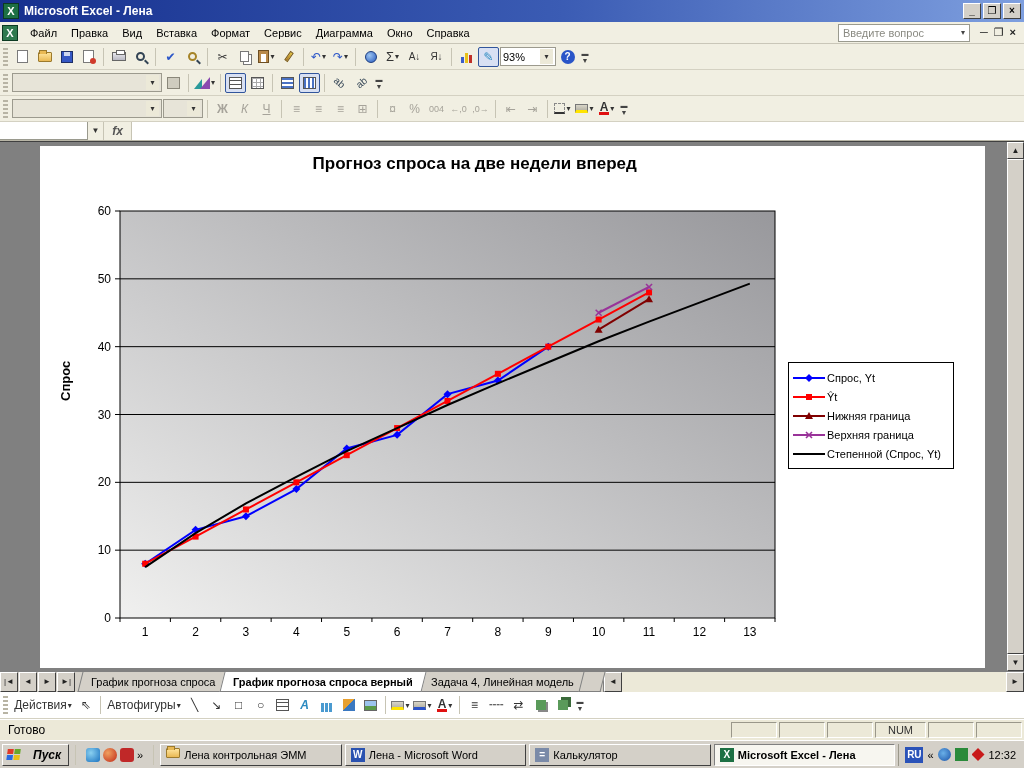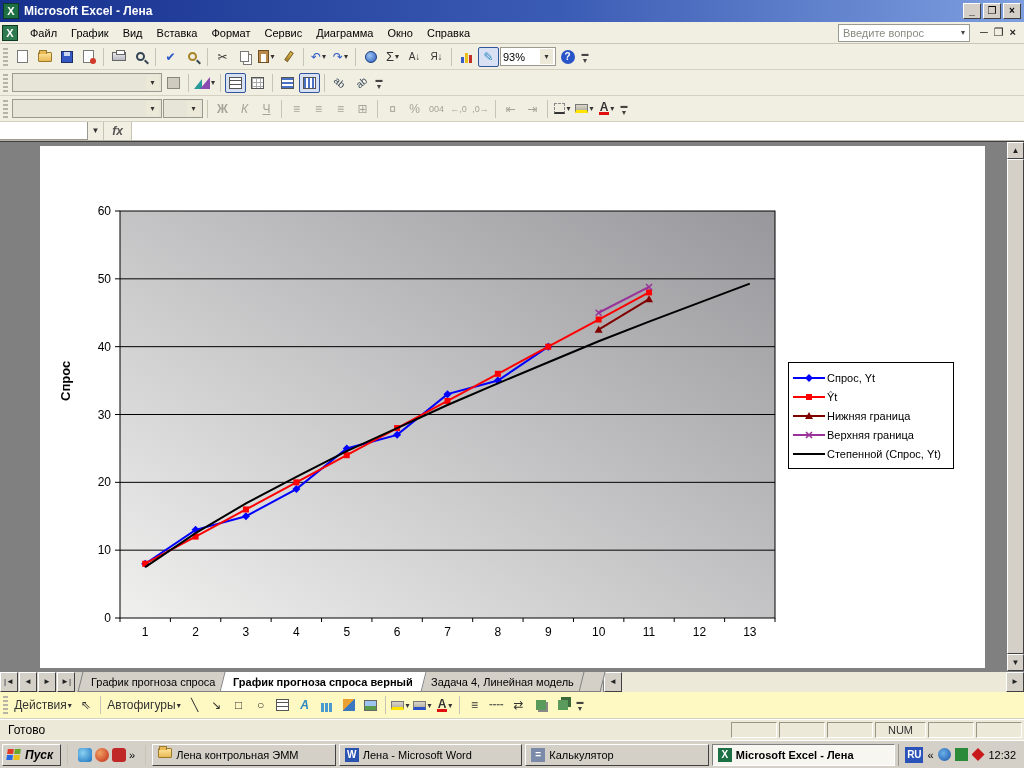--- a/index.html
+++ b/index.html
@@ -97,21 +97,21 @@
   .tab>span{transform:skewX(14deg);}
   .tab.active{background:#fff;font-weight:bold;z-index:2;}
   .hsb{flex:1;display:flex;align-items:stretch;background:#ece9d8;border-left:1px solid #808080;}
   .hsb .sbtn{width:18px;height:auto;line-height:17px;}
   .hsb .track{flex:1;}
   
   .statusbar{height:21px;background:#ece9d8;border-top:1px solid #fff;display:flex;align-items:center;padding:0 2px;color:#000;font-size:12px;}
   .scell{height:16px;border:1px solid;border-color:#9a978a #fff #fff #9a978a;margin-left:2px;text-align:center;line-height:14px;font-size:11px;padding:0 12px;min-width:46px;color:#333;}
   .taskbar{height:28px;background:#d4d0c8;border-top:1px solid #fff;display:flex;align-items:center;padding:0 2px;gap:3px;}
   .startbtn{height:22px;background:#d4d0c8;border:1px solid;border-color:#fff #404040 #404040 #fff;
-    display:flex;align-items:center;font-weight:bold;font-style:italic;font-size:12px;padding:0 7px 0 4px;gap:4px;flex:none;}
+    display:flex;align-items:center;font-weight:bold;font-style:italic;font-size:12px;padding:0 7px 0 4px;gap:12px;flex:none;}
   .flag{width:14px;height:12px;display:grid;grid-template-columns:6px 6px;grid-template-rows:5px 5px;gap:1px;transform:skewX(-8deg);}
   .flag i{display:block;}
   .ql{display:flex;align-items:center;gap:3px;padding:0 4px;flex:none;}
   .qli{width:14px;height:14px;border-radius:3px;}
   .tbtn{flex:1;max-width:250px;height:22px;background:#d4d0c8;border:1px solid;border-color:#fff #404040 #404040 #fff;
     display:flex;align-items:center;gap:4px;padding:0 5px;font-size:11px;overflow:hidden;white-space:nowrap;}
   .tbtn.active{background:#f7f6f0;border-color:#808080 #fff #fff #808080;font-weight:bold;}
   .tico{width:14px;height:14px;flex:none;font-size:10px;font-weight:bold;color:#fff;text-align:center;line-height:14px;}
   .tray{margin-left:auto;display:flex;align-items:center;gap:4px;border-left:1px solid #9a978a;padding:0 6px;height:22px;flex:none;}
   .lang{width:18px;height:16px;background:#2a52b8;color:#fff;font-size:10px;font-weight:bold;text-align:center;line-height:16px;}
@@ -126,21 +126,21 @@
   <div class="winbtns">
     <div class="wbtn">_</div>
     <div class="wbtn">❐</div>
     <div class="wbtn">×</div>
   </div>
 </div>
 
 <div class="menubar">
   <div class="app-ico" style="background:#2f7a4e">X</div>
   <span class="menu-item">Файл</span>
-  <span class="menu-item">График</span>
+  <span class="menu-item">Правка</span>
   <span class="menu-item">Вид</span>
   <span class="menu-item">Вставка</span>
   <span class="menu-item">Формат</span>
   <span class="menu-item">Сервис</span>
   <span class="menu-item">Диаграмма</span>
   <span class="menu-item">Окно</span>
   <span class="menu-item">Справка</span>
   <div class="qbox">
     <span>Введите вопрос</span>
     <span class="dd">▾</span>
@@ -324,20 +324,21 @@
 
 <div class="fbar">
   <div class="namebox"></div>
   <div class="nbdd">▼</div>
   <div class="fx">fx</div>
   <div class="finput"></div>
 </div>
 
 <div class="work">
   <div class="sheet">
+    <div class="chart-title">Прогноз спроса на две недели вперед</div>
     <svg id="chart-svg" width="945" height="522">
         <defs>
           <linearGradient id="pg" x1="0%" y1="100%" x2="100%" y2="0%">
             <stop offset="0%" stop-color="#f0f0ef"></stop>
             <stop offset="100%" stop-color="#98989c"></stop>
           </linearGradient>
         </defs>
         <rect x="80" y="65" width="655" height="407" fill="url(#pg)" stroke="#000" stroke-width="1"></rect>
         <line x1="75" y1="472" x2="80" y2="472" stroke="#000"></line>
         <text x="71" y="476" text-anchor="end" font-size="12" font-family="Liberation Sans, sans-serif" fill="#000">0</text>
@@ -479,21 +480,21 @@
   <div class="tab" style="width:22px">
       <span></span>
     </div>
   <div class="hsb">
     <div class="sbtn">◄</div>
     <div class="track"></div>
     <div class="sbtn">►</div>
   </div>
 </div>
 
-<div class="tb" style="height:27px;background:#fef9c3">
+<div class="tb" style="height:27px;background:#ffffff">
   <div class="grip"></div>
   <div class="ti" style="min-width:62px">
       <span>Действия</span>
       <span class="dd">▾</span>
     </div>
   <div class="ti">⇖</div>
   <div class="sep"></div>
   <div class="ti" style="min-width:78px">
       <span>Автофигуры</span>
       <span class="dd">▾</span>

